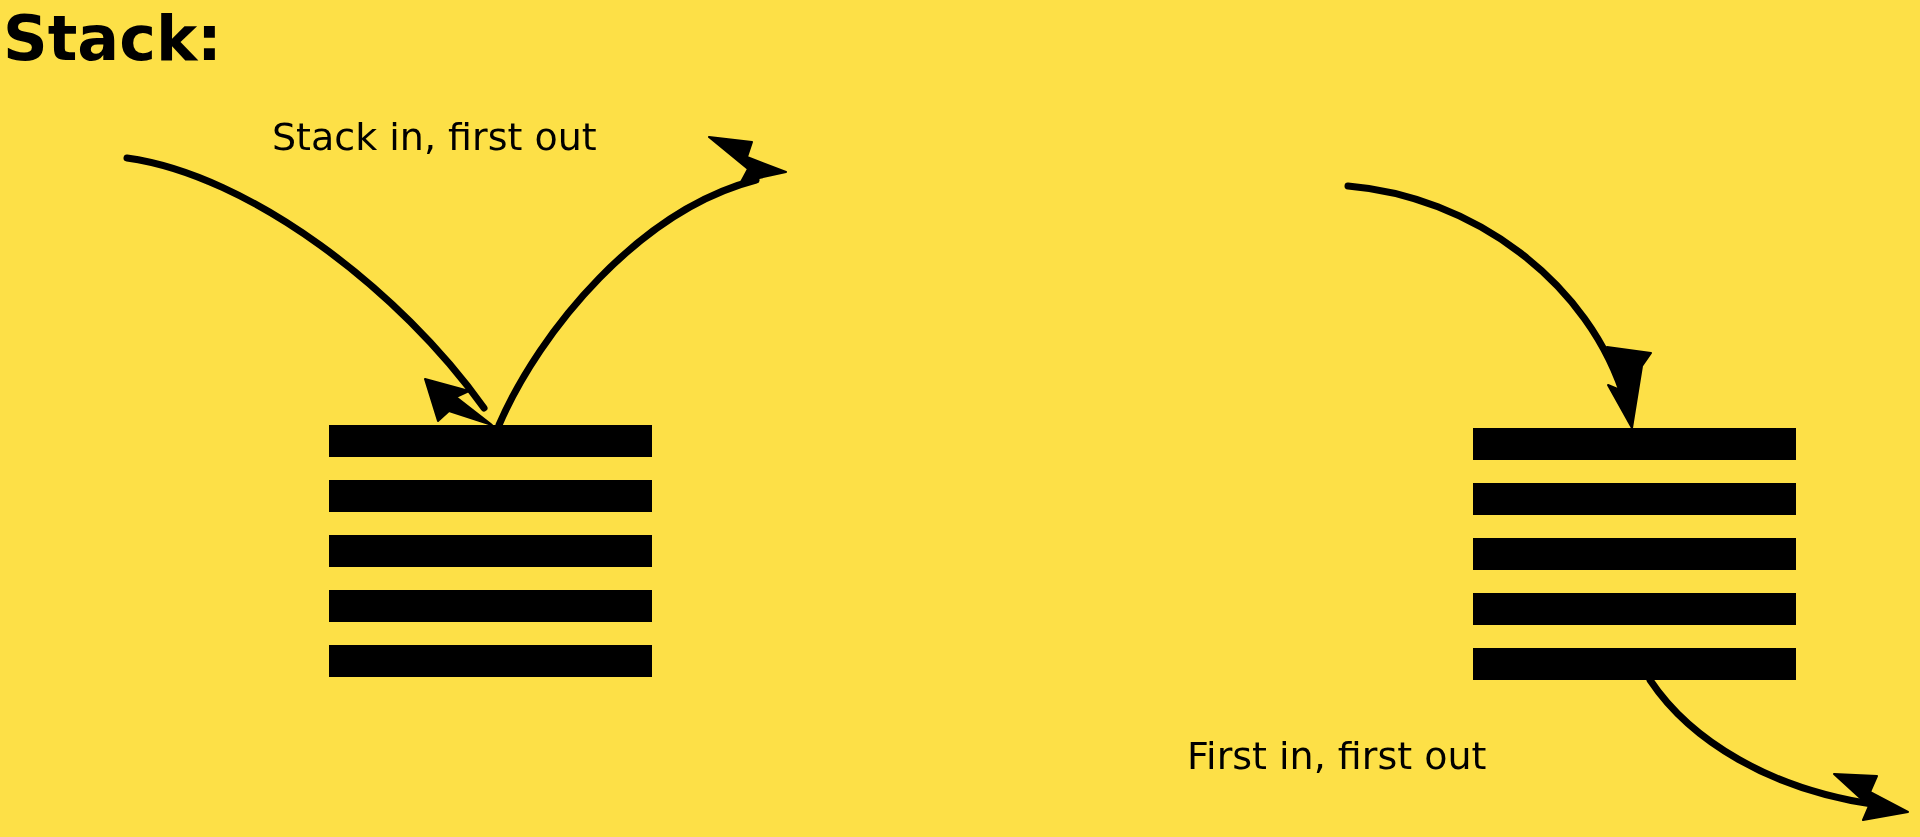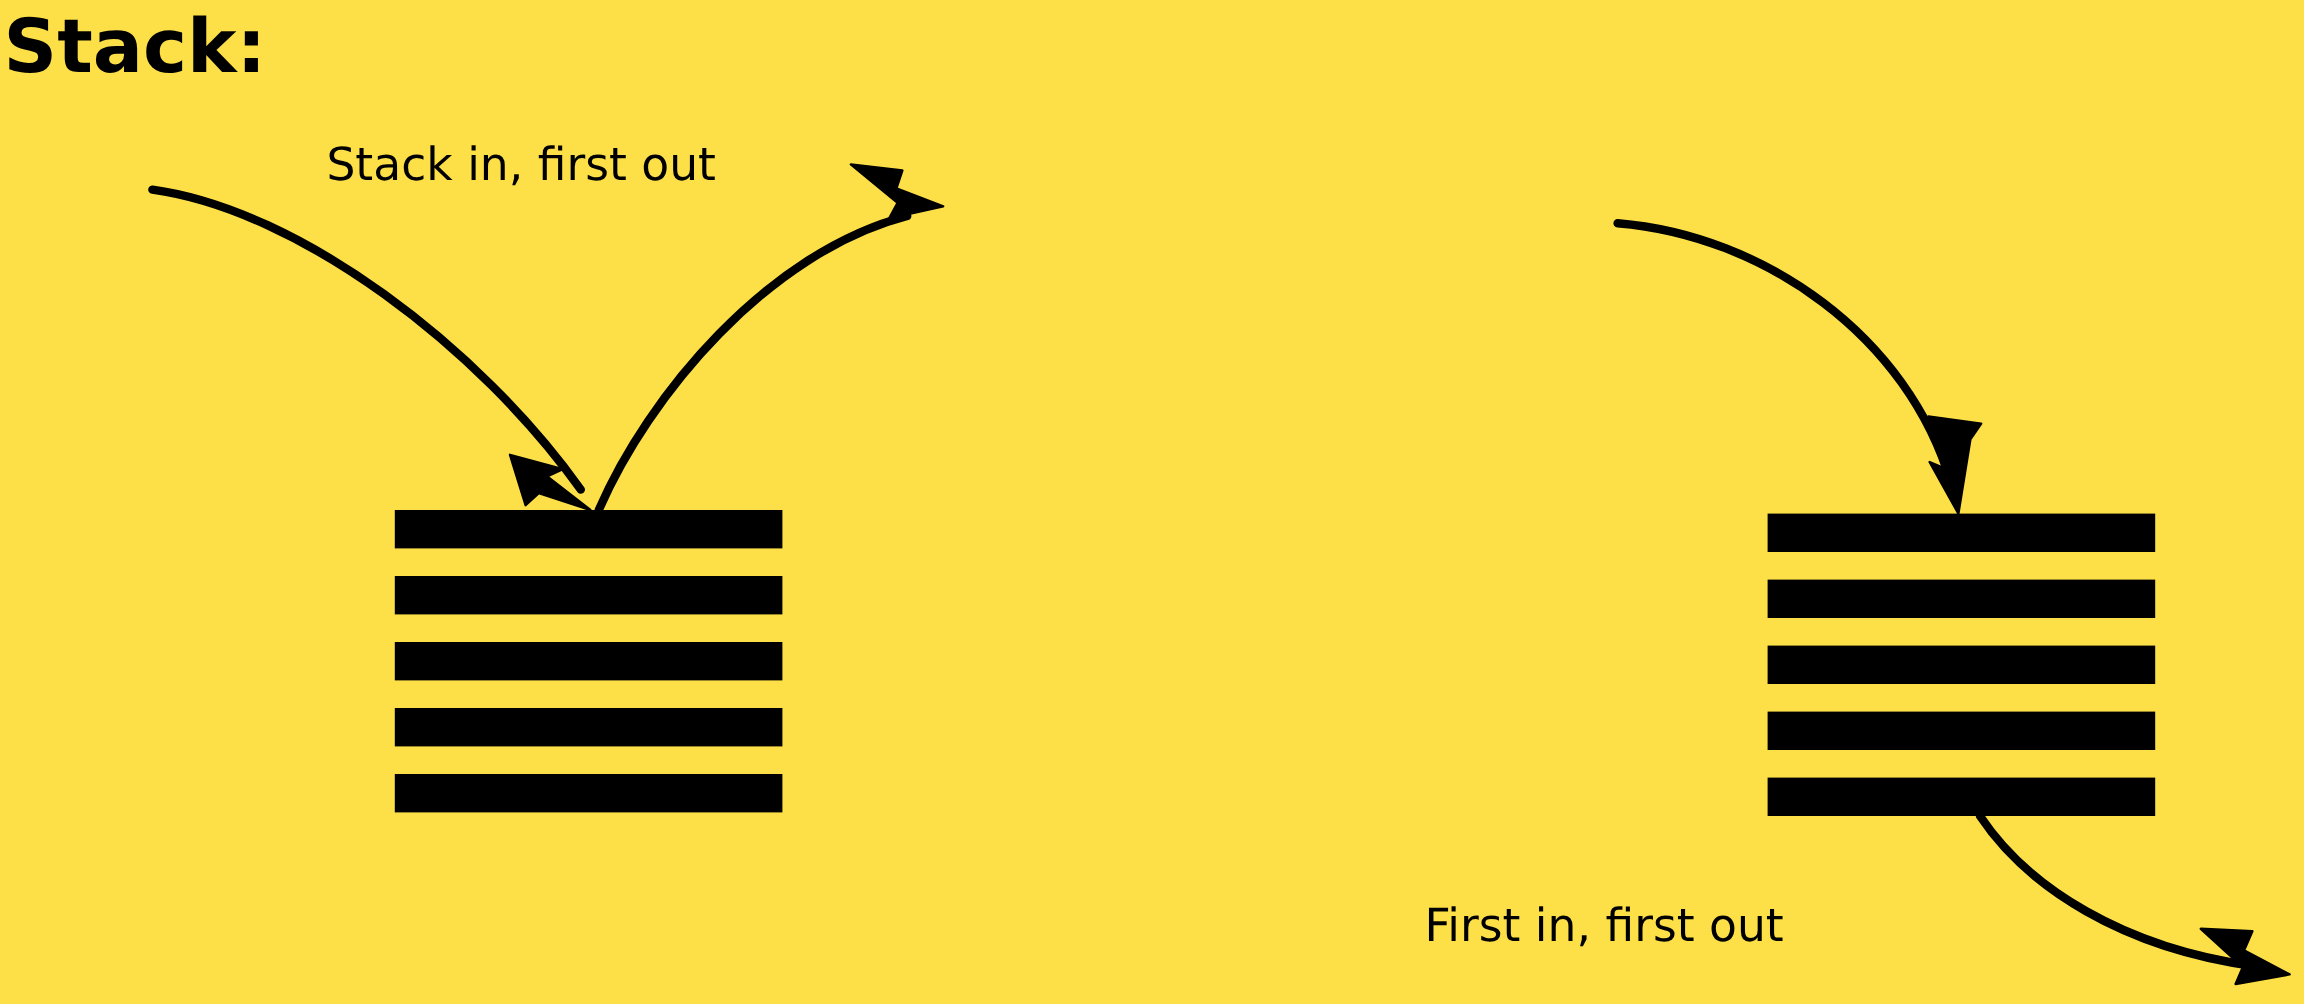--- a/index.html
+++ b/index.html
@@ -62,21 +62,21 @@
 
   <div class="stack-group">
     <div class="bar" style="left:329px; top:425px; width:323px;"></div>
     <div class="bar" style="left:329px; top:480px; width:323px;"></div>
     <div class="bar" style="left:329px; top:535px; width:323px;"></div>
     <div class="bar" style="left:329px; top:590px; width:323px;"></div>
     <div class="bar" style="left:329px; top:645px; width:323px;"></div>
   </div>
 
 
-  <div class="caption" style="left:1187px; top:737px;margin-top:15px;">First in, first out</div>
+  <div class="caption" style="left:1187px; top:737px;">First in, first out</div>
 
   <div class="stack-group">
     <div class="bar" style="left:1473px; top:428px; width:323px;"></div>
     <div class="bar" style="left:1473px; top:483px; width:323px;"></div>
     <div class="bar" style="left:1473px; top:538px; width:323px;"></div>
     <div class="bar" style="left:1473px; top:593px; width:323px;"></div>
     <div class="bar" style="left:1473px; top:648px; width:323px;"></div>
   </div>
 
   <svg class="arrow-layer" viewBox="0 0 1920 837" width="1920" height="837">

